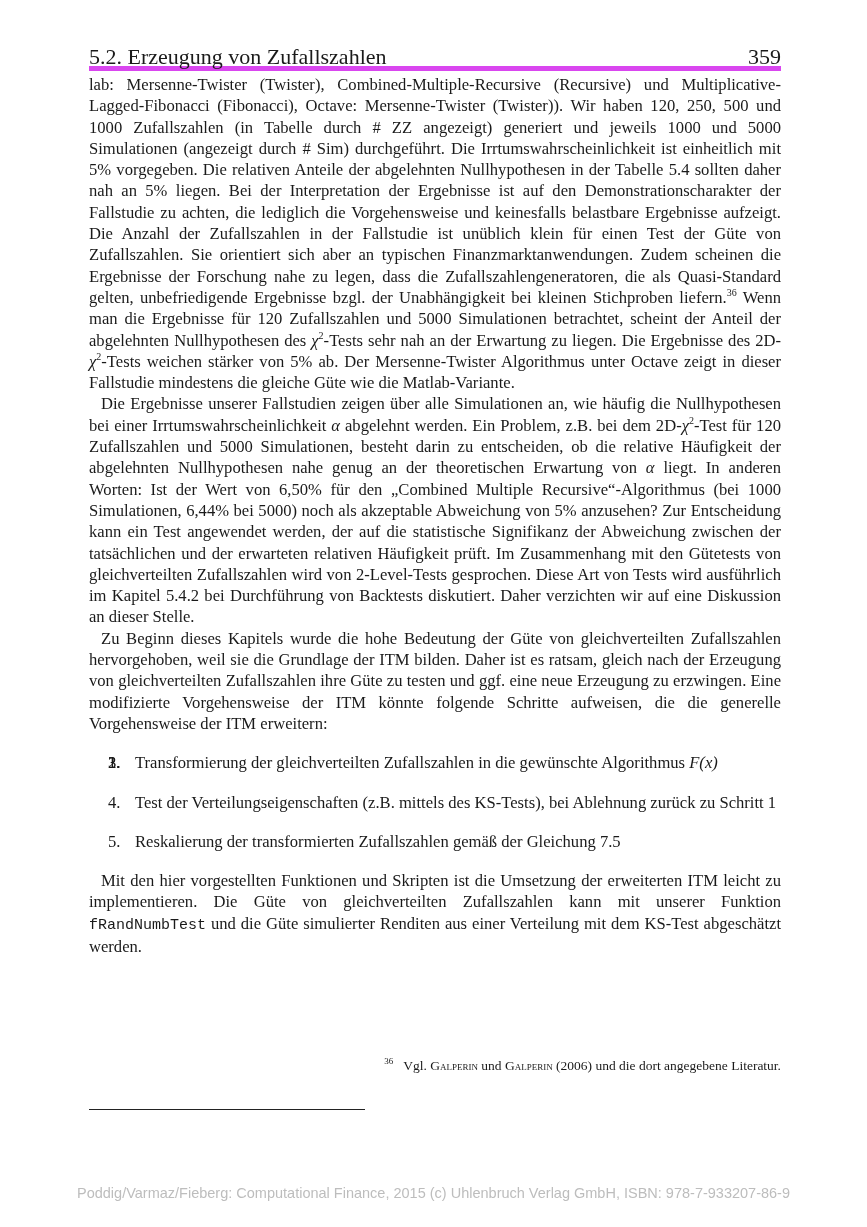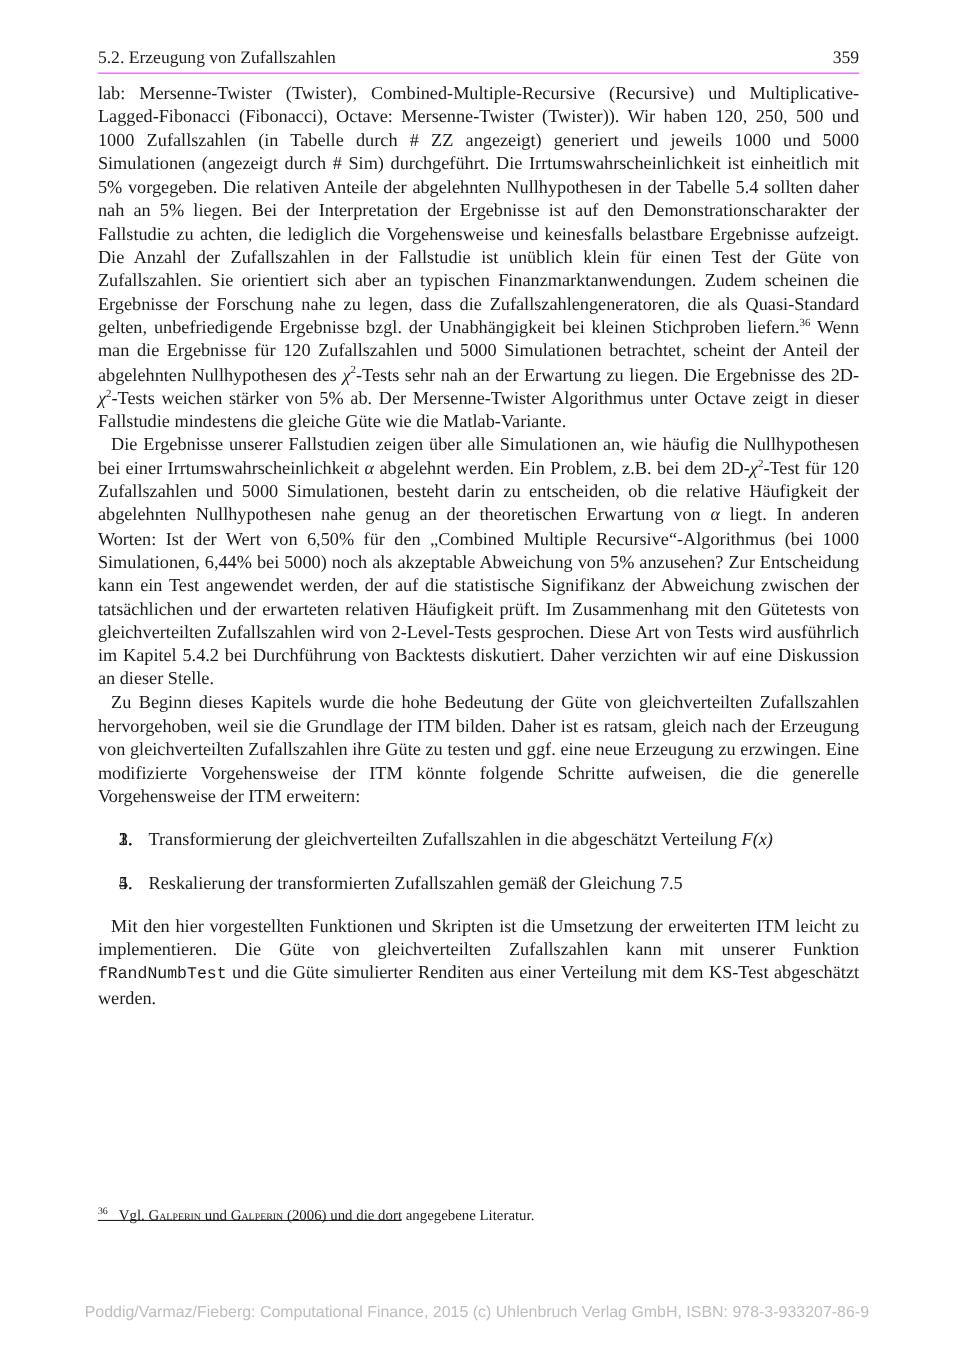--- a/index.html
+++ b/index.html
@@ -1,34 +1,34 @@
 <!DOCTYPE html>
 <html><head>
 <meta charset="utf-8">
 <style>
   html, body { margin: 0; padding: 0; background: #ffffff; }
   body { width: 867px; height: 1227px; position: relative; overflow: hidden;
          font-family: "Liberation Serif", serif; color: #1a1a1a; }
   .page { position: absolute; left: 89px; top: 0; width: 692px; }
   .header { position: absolute; top: 42px; left: 0; width: 692px; height: 24px;
-            border-bottom: 1px solid #d946ef; font-size: 16px; }
+            border-bottom: 5px solid #d946ef; font-size: 22px; }
   .header .title { position: absolute; left: 0; top: 2px; }
   .header .pnum { position: absolute; right: 0; top: 2px; }
   .body { position: absolute; top: 74px; left: 0; width: 692px; font-size: 16.6px; line-height: 21.3px; text-align: justify; }
   p { margin: 0; }
   p.indent { text-indent: 12px; }
   sup { font-size: 10px; line-height: 0; vertical-align: super; }
   .mono { font-family: "Liberation Mono", monospace; font-size: 15px; }
   .math { font-style: italic; }
   ol { margin: 18px 0 0 0; padding: 0; list-style: none; }
   ol li { position: relative; padding-left: 46px; margin-bottom: 18px; }
   ol li .num { position: absolute; left: 19px; top: 0; }
   .after-list { margin-top: 4px; }
   .fn-rule { position: absolute; top: 1109px; left: 0; width: 276px; border-top: 1px solid #222; }
-  .footnote { position: absolute; top: 1096px; left: 0; width: 692px; font-size: 13.5px; }
+  .footnote { position: absolute; top: 1056px; left: 0; width: 692px; font-size: 13.5px; text-align: right; }
   .footnote .fnmark { font-size: 9px; vertical-align: super; margin-right: 10px; }
   .sc { font-variant: small-caps; }
   .watermark { position: absolute; top: 1185px; left: 0; width: 867px; text-align: center;
                font-family: "Liberation Sans", sans-serif; font-size: 14.5px; color: #bdbdbd; }
 </style>
 </head>
 <body>
 
 <div class="page">
   <div class="header">
@@ -39,25 +39,25 @@
   <div class="body">
     <p><span>lab: Mersenne-Twister (Twister), Combined-Multiple-Recursive (Recursive) und Multiplicative-Lagged-Fibonacci (Fibonacci), Octave: Mersenne-Twister (Twister)). Wir haben 120, 250, 500 und 1000 Zufallszahlen (in Tabelle durch # ZZ angezeigt) generiert und jeweils 1000 und 5000 Simulationen (angezeigt durch # Sim) durchgeführt. Die Irrtumswahrscheinlichkeit ist einheitlich mit 5% vorgegeben. Die relativen Anteile der abgelehnten Nullhypothesen in der Tabelle 5.4 sollten daher nah an 5% liegen. Bei der Interpretation der Ergebnisse ist auf den Demonstrationscharakter der Fallstudie zu achten, die lediglich die Vorgehensweise und keinesfalls belastbare Ergebnisse aufzeigt. Die Anzahl der Zufallszahlen in der Fallstudie ist unüblich klein für einen Test der Güte von Zufallszahlen. Sie orientiert sich aber an typischen Finanzmarktanwendungen. Zudem scheinen die Ergebnisse der Forschung nahe zu legen, dass die Zufallszahlengeneratoren, die als Quasi-Standard gelten, unbefriedigende Ergebnisse bzgl. der Unabhängigkeit bei kleinen Stichproben liefern.</span><sup>36</sup><span> Wenn man die Ergebnisse für 120 Zufallszahlen und 5000 Simulationen betrachtet, scheint der Anteil der abgelehnten Nullhypothesen des </span><span class="math">χ</span><sup>2</sup><span>-Tests sehr nah an der Erwartung zu liegen. Die Ergebnisse des 2D-</span><span class="math">χ</span><sup>2</sup><span>-Tests weichen stärker von 5% ab. Der Mersenne-Twister Algorithmus unter Octave zeigt in dieser Fallstudie mindestens die gleiche Güte wie die Matlab-Variante.</span></p>
 
     <p class="indent"><span>Die Ergebnisse unserer Fallstudien zeigen über alle Simulationen an, wie häufig die Nullhypothesen bei einer Irrtumswahrscheinlichkeit </span><span class="math">α</span><span> abgelehnt werden. Ein Problem, z.B. bei dem 2D-</span><span class="math">χ</span><sup>2</sup><span>-Test für 120 Zufallszahlen und 5000 Simulationen, besteht darin zu entscheiden, ob die relative Häufigkeit der abgelehnten Nullhypothesen nahe genug an der theoretischen Erwartung von </span><span class="math">α</span><span> liegt. In anderen Worten: Ist der Wert von 6,50% für den „Combined Multiple Recursive“-Algorithmus (bei 1000 Simulationen, 6,44% bei 5000) noch als akzeptable Abweichung von 5% anzusehen? Zur Entscheidung kann ein Test angewendet werden, der auf die statistische Signifikanz der Abweichung zwischen der tatsächlichen und der erwarteten relativen Häufigkeit prüft. Im Zusammenhang mit den Gütetests von gleichverteilten Zufallszahlen wird von 2-Level-Tests gesprochen. Diese Art von Tests wird ausführlich im Kapitel 5.4.2 bei Durchführung von Backtests diskutiert. Daher verzichten wir auf eine Diskussion an dieser Stelle.</span></p>
 
     <p class="indent">Zu Beginn dieses Kapitels wurde die hohe Bedeutung der Güte von gleichverteilten Zufallszahlen hervorgehoben, weil sie die Grundlage der ITM bilden. Daher ist es ratsam, gleich nach der Erzeugung von gleichverteilten Zufallszahlen ihre Güte zu testen und ggf. eine neue Erzeugung zu erzwingen. Eine modifizierte Vorgehensweise der ITM könnte folgende Schritte aufweisen, die die generelle Vorgehensweise der ITM erweitern:</p>
 
     <ol>
       <li><span class="num">1.</span></li>
       <li><span class="num">2.</span></li>
-      <li><span class="num">3.</span><span>Transformierung der gleichverteilten Zufallszahlen in die abgeschätzt Verteilung </span><span class="math">F(x)</span></li>
-      <li><span class="num">4.</span></li>
+      <li><span class="num">3.</span><span>Transformierung der gleichverteilten Zufallszahlen in die gewünschte Algorithmus </span><span class="math">F(x)</span></li>
+      <li><span class="num">4.</span><span>Test der Verteilungseigenschaften (z.B. mittels des KS-Tests), bei Ablehnung zurück zu Schritt 1</span></li>
       <li><span class="num">5.</span><span>Reskalierung der transformierten Zufallszahlen gemäß der Gleichung 7.5</span></li>
     </ol>
 
     <p class="indent after-list"><span>Mit den hier vorgestellten Funktionen und Skripten ist die Umsetzung der erweiterten ITM leicht zu implementieren. Die Güte von gleichverteilten Zufallszahlen kann mit unserer Funktion </span><span class="mono">fRandNumbTest</span><span> und die Güte simulierter Renditen aus einer Verteilung mit dem KS-Test abgeschätzt werden.</span></p>
   </div>
 
   <div class="fn-rule"></div>
   <div class="footnote"><span class="fnmark">36</span><span>Vgl. </span><span class="sc">Galperin</span><span> und </span><span class="sc">Galperin</span><span> (2006) und die dort angegebene Literatur.</span></div>
 </div>
 
-<div class="watermark">Poddig/Varmaz/Fieberg: Computational Finance, 2015  (c) Uhlenbruch Verlag GmbH, ISBN: 978-3-933207-86-9</div>
+<div class="watermark">Poddig/Varmaz/Fieberg: Computational Finance, 2015  (c) Uhlenbruch Verlag GmbH, ISBN: 978-7-933207-86-9</div>
 
 </body></html>

